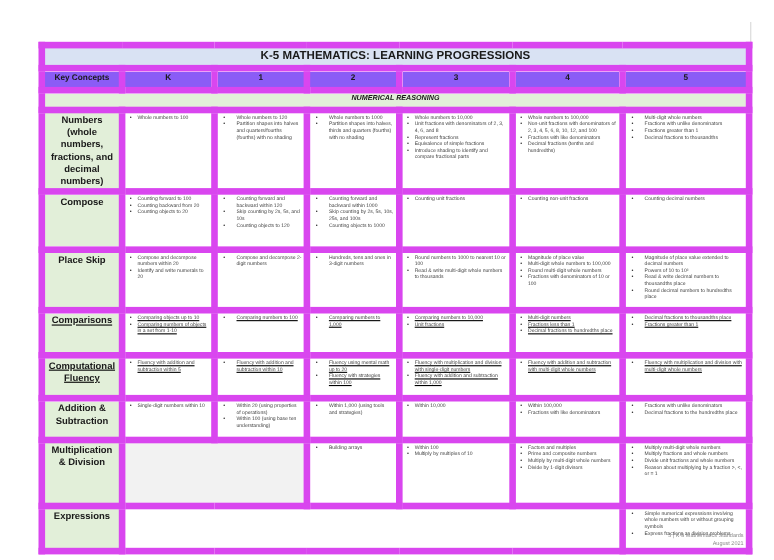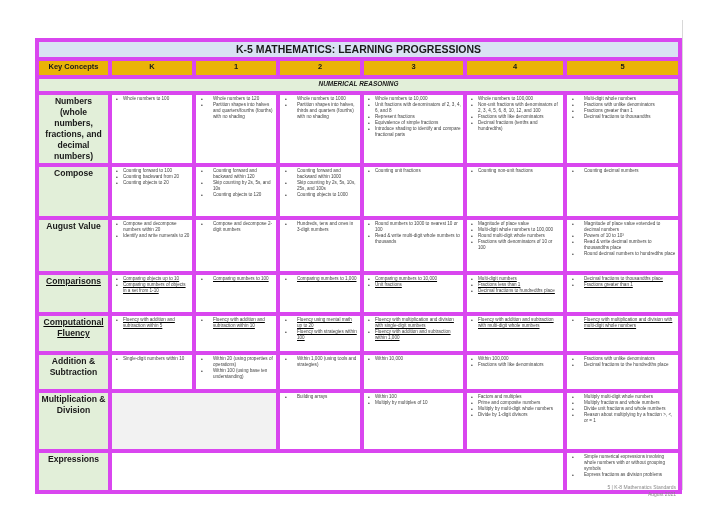--- a/index.html
+++ b/index.html
@@ -1,21 +1,21 @@
 <!DOCTYPE html>
 <html><head>
 <meta charset="utf-8">
 <style>
   html, body { margin:0; padding:0; background:#ffffff; }
   body { width:704px; height:509px; position:relative; overflow:hidden; font-family:"Liberation Sans", sans-serif; }
   .page-edge { position:absolute; left:682px; top:20px; width:1px; height:470px; background:#d8d8d8; }
   table.lp { position:absolute; left:35px; top:38px; width:643px; border-collapse:collapse; table-layout:fixed; }
-  table.lp td { border:4px solid #d946ef; vertical-align:top; padding:1px 2px; overflow:hidden; }
+  table.lp td { border:6px solid #d946ef; vertical-align:top; padding:1px 2px; overflow:hidden; }
   .title-row td { background:#d9e2f3; height:13px; text-align:center; font-weight:bold; font-size:10.5px; color:#1a1a1a; padding:1px 0; border-width:1.5px; }
-  .head-row td { background:#eab308; height:12px; text-align:center; font-weight:bold; font-size:7.5px; color:#1a1a1a; padding:1px 0; }
+  .head-row td { background:#8b5cf6; height:12px; text-align:center; font-weight:bold; font-size:7.5px; color:#1a1a1a; padding:1px 0; }
   .nr-row td { background:#e2efd9; height:10px; text-align:center; font-style:italic; font-weight:bold; font-size:6.5px; color:#1a1a1a; padding:1px 0; }
   td.concept { background:#e2efd9; text-align:center; font-weight:bold; font-size:8.6px; line-height:11px; color:#1a1a1a; padding-top:2px; }
   td.cell { background:#ffffff; font-size:4.6px; line-height:6px; color:#444; }
   td.cell-gray { background:#f2f2f2; }
   ul.bl { margin:0; padding:0 0 0 9px; list-style:none; }
   ul.bl li { position:relative; margin:0; }
   ul.bl li::before { content:"\2022"; position:absolute; left:-7px; top:0; font-size:5px; color:#333; }
   ul.bl.wide { padding-left:15px; }
   ul.bl.wide li::before { left:-12px; }
   .footer { position:absolute; right:28px; top:484px; text-align:right; font-size:5px; line-height:7px; color:#888; }
@@ -131,21 +131,21 @@
             <li>Counting non-unit fractions</li>
           </ul>
         </td>
         <td class="cell">
           <ul class="bl wide">
             <li>Counting decimal numbers</li>
           </ul>
         </td>
       </tr>
       <tr style="height: 55px;">
-        <td class="concept">August Value</td>
+        <td class="concept">Place Skip</td>
         <td class="cell">
           <ul class="bl">
             <li>Compose and decompose numbers within 20</li>
             <li>Identify and write numerals to 20</li>
           </ul>
         </td>
         <td class="cell">
           <ul class="bl wide">
             <li>Compose and decompose 2-digit numbers</li>
           </ul>

